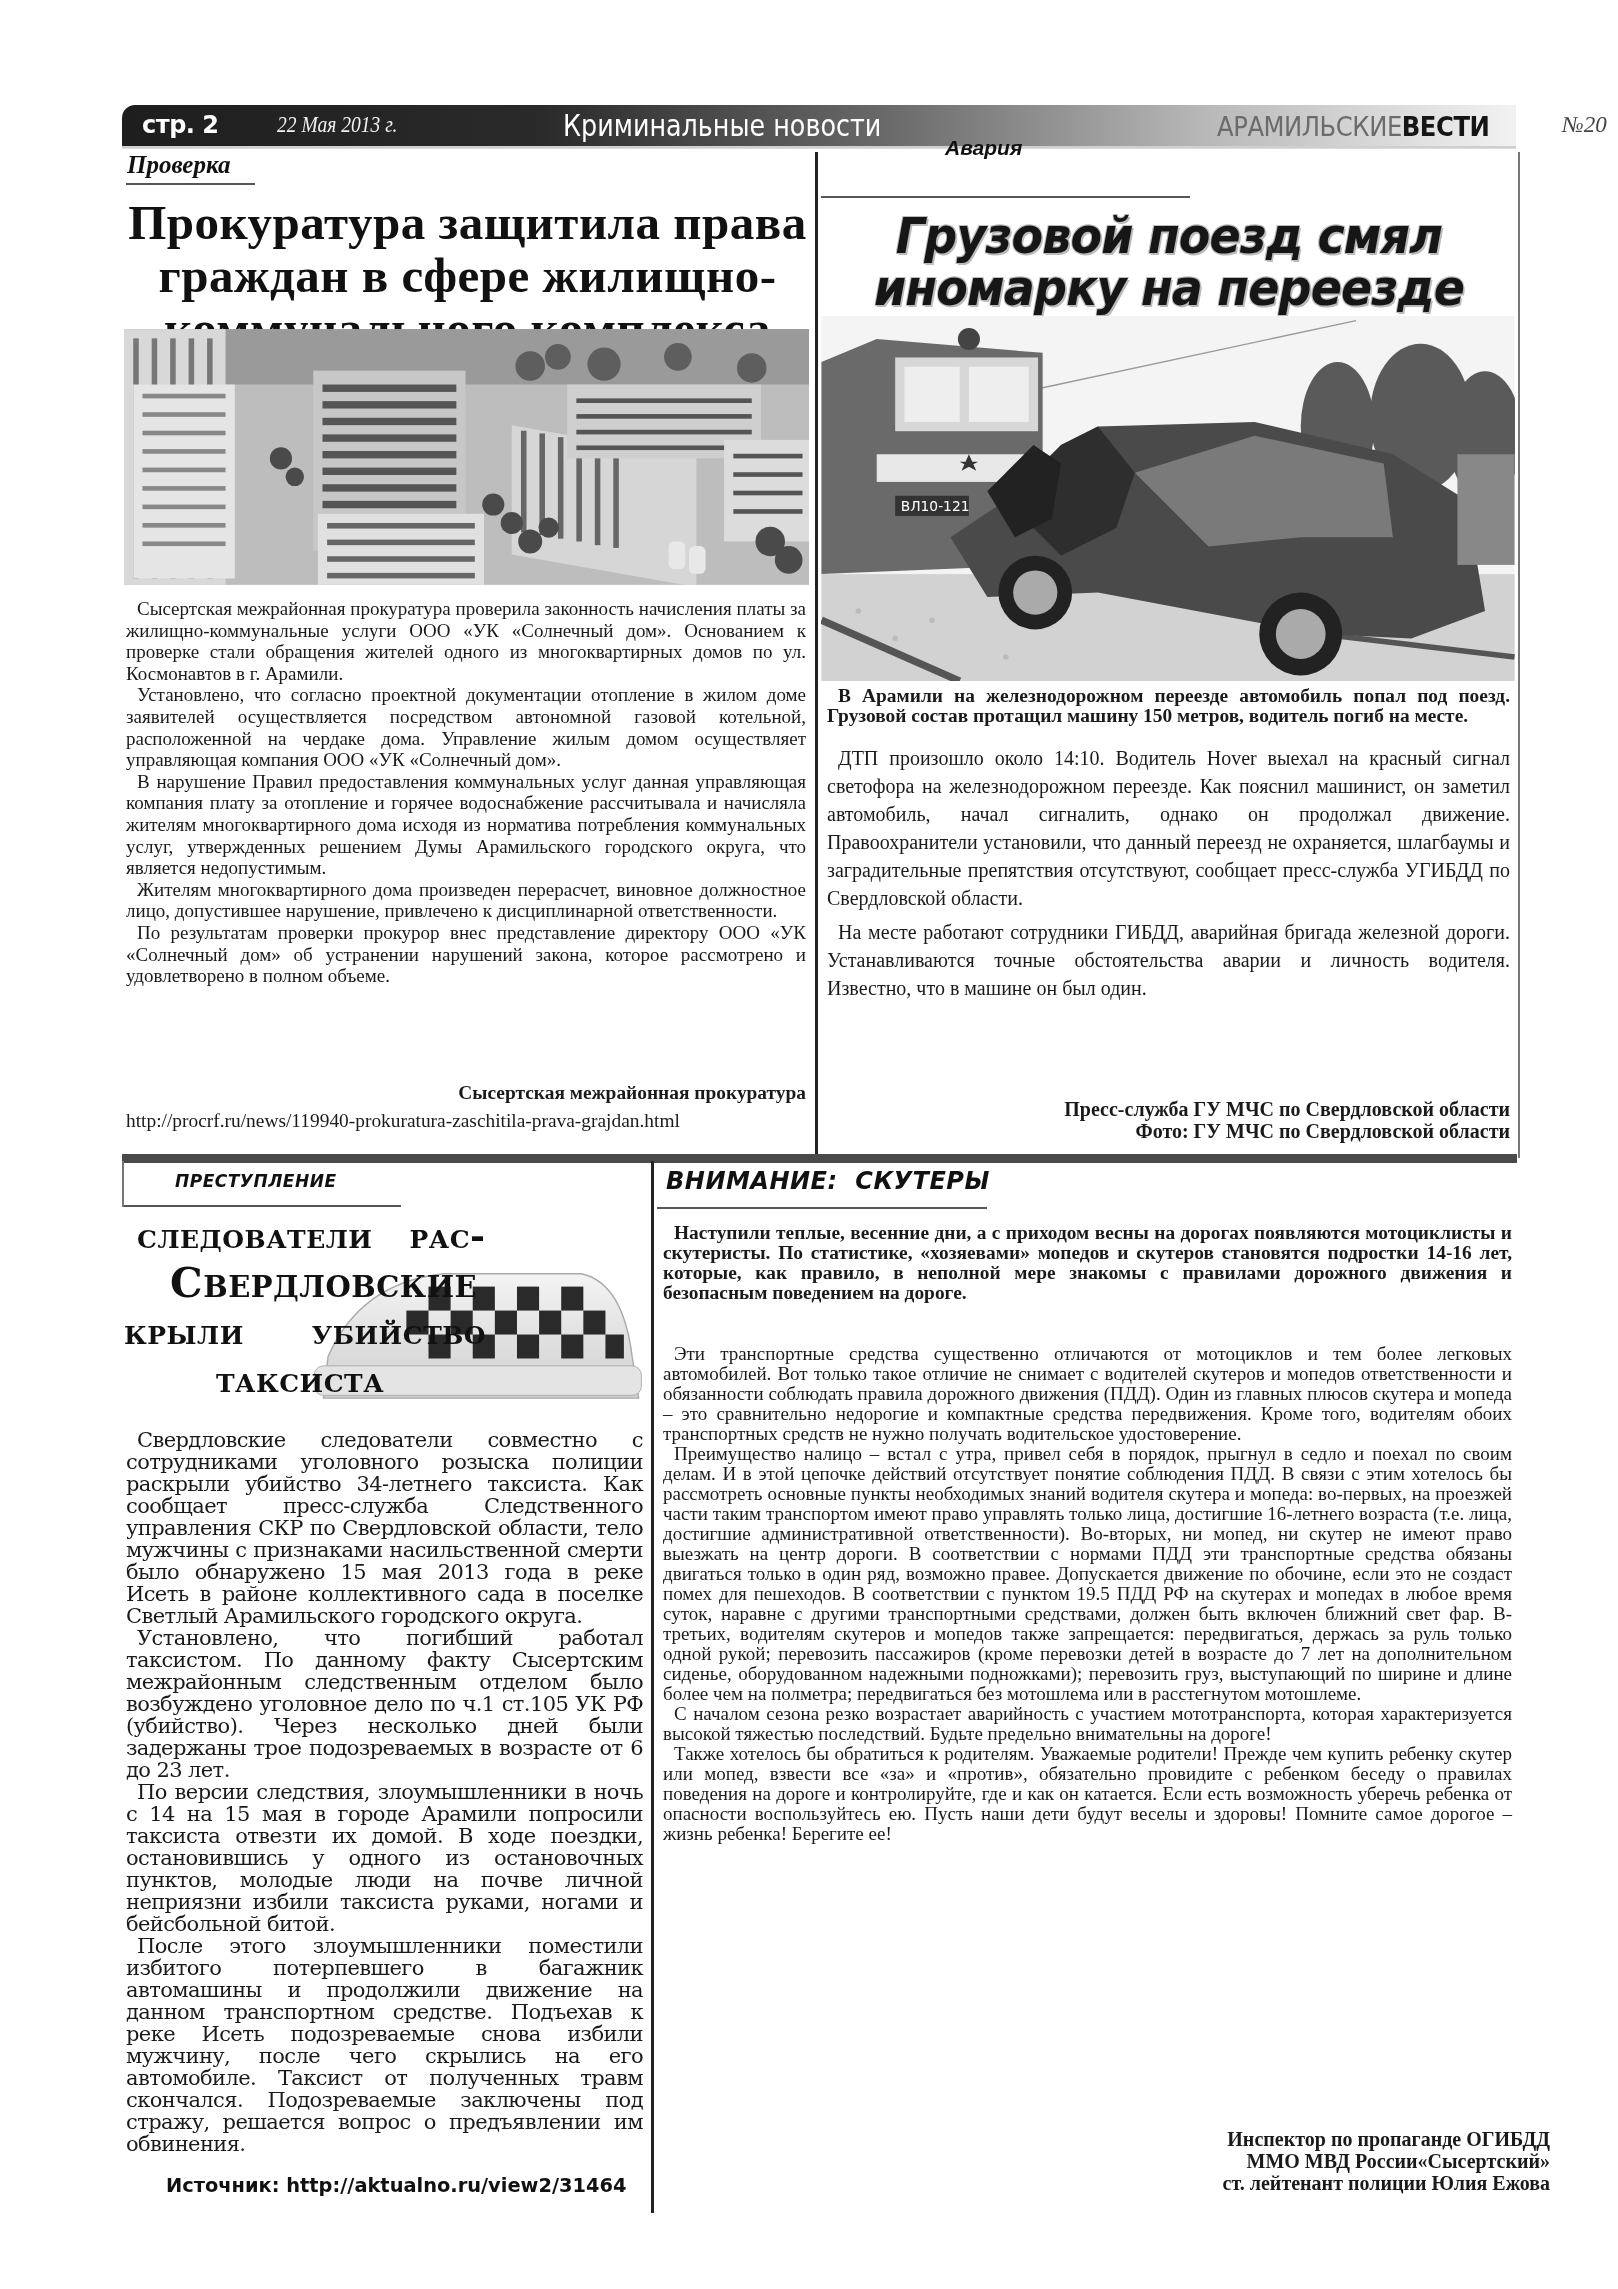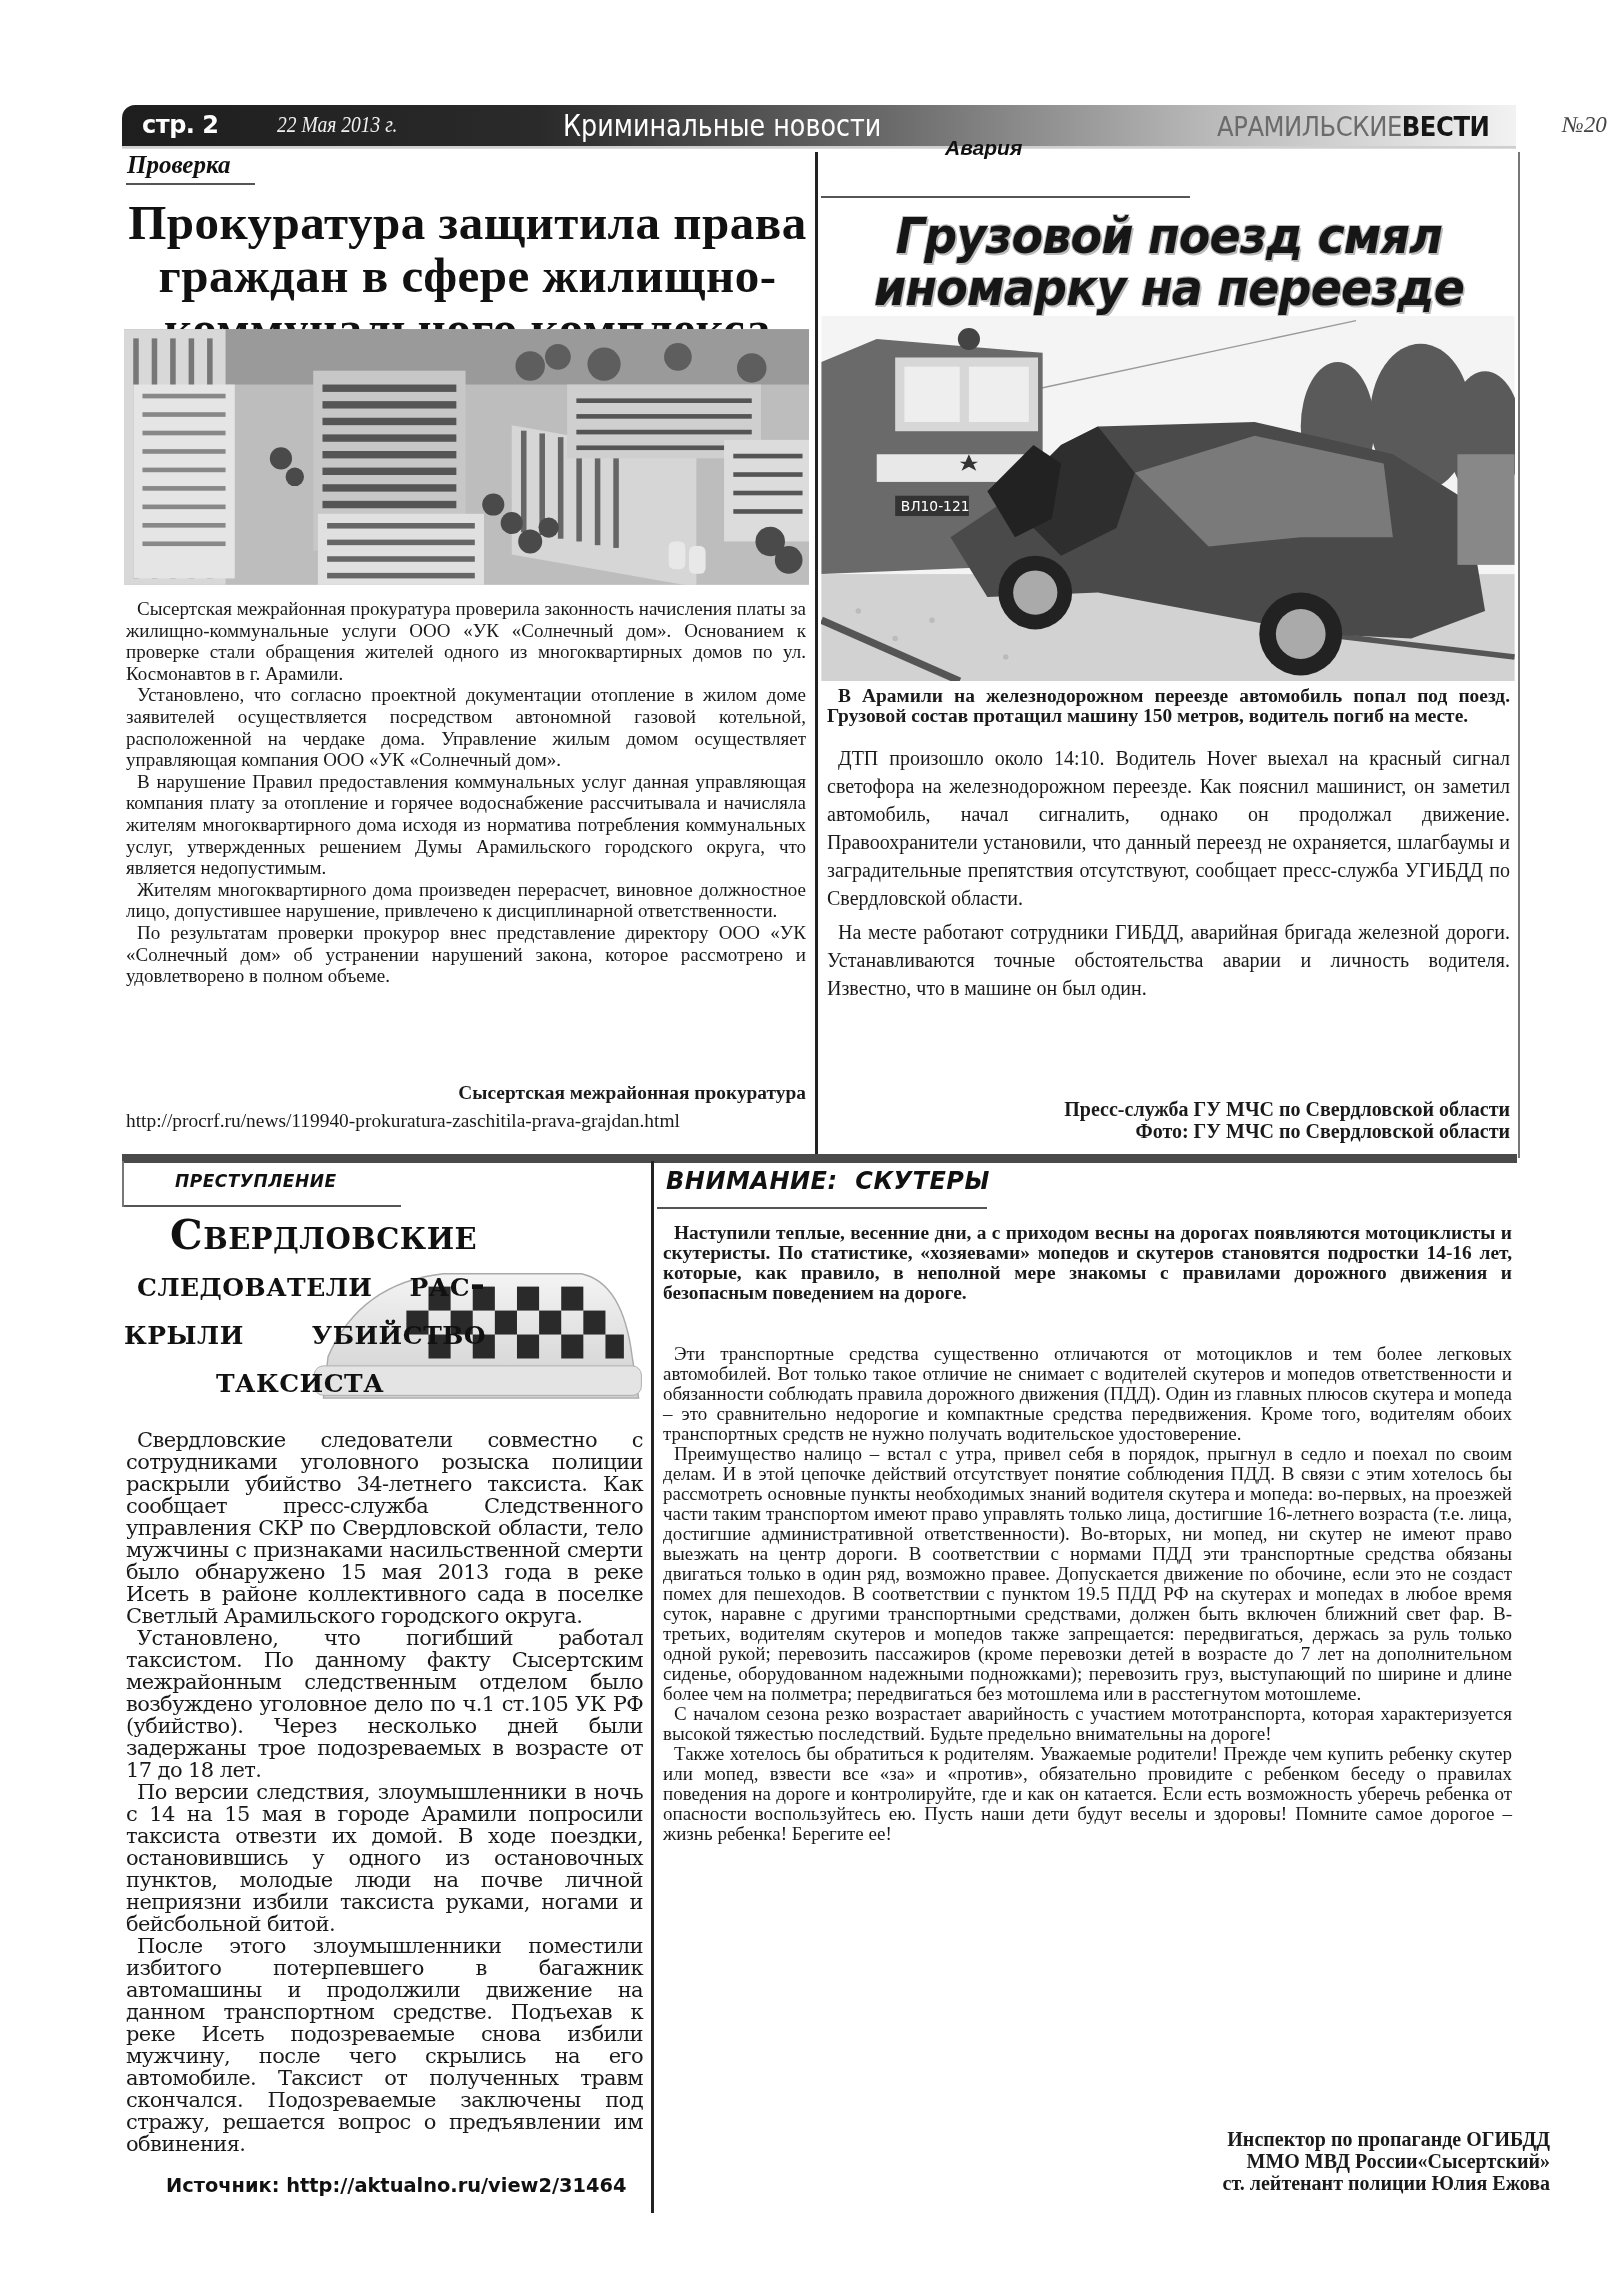--- a/index.html
+++ b/index.html
@@ -276,28 +276,28 @@
           <rect x="278" y="96" width="24" height="26"></rect>
           <rect x="326" y="96" width="20" height="26"></rect>
         <rect x="134" y="44" width="24" height="26"></rect>
           <rect x="182" y="44" width="24" height="26"></rect>
           <rect x="230" y="44" width="24" height="26"></rect>
           <rect x="278" y="44" width="24" height="26"></rect>
       </g>
     </svg>
   </div>
   <h1 class="a3-title">
+    <span class="l" style="padding-left:13px; word-spacing:24px;">следователи рас-</span>
     <span class="l" style="padding-left:46px; font-size:41px;">Свердловские</span>
-    <span class="l" style="padding-left:13px; word-spacing:24px;">следователи рас-</span>
     <span class="l" style="word-spacing:55px;">крыли убийство</span>
     <span class="l" style="padding-left:92px;">таксиста</span>
   </h1>
   <div class="body-text a3-body">
     <p>Свердловские следователи совместно с сотрудниками уголовного розыска полиции раскрыли убийство 34-летнего таксиста. Как сообщает пресс-служба Следственного управления СКР по Свердловской области, тело мужчины с признаками насильственной смерти было обнаружено 15 мая 2013 года в реке Исеть в районе коллективного сада в поселке Светлый Арамильского городского округа.</p>
-    <p>Установлено, что погибший работал таксистом. По данному факту Сысертским межрайонным следственным отделом было возбуждено уголовное дело по ч.1 ст.105 УК РФ (убийство). Через несколько дней были задержаны трое подозреваемых в возрасте от 17 до 18 лет.</p>
+    <p>Установлено, что погибший работал таксистом. По данному факту Сысертским межрайонным следственным отделом было возбуждено уголовное дело по ч.1 ст.105 УК РФ (убийство). Через несколько дней были задержаны трое подозреваемых в возрасте от 6 до 23 лет.</p>
     <p>По версии следствия, злоумышленники в ночь с 14 на 15 мая в городе Арамили попросили таксиста отвезти их домой. В ходе поездки, остановившись у одного из остановочных пунктов, молодые люди на почве личной неприязни избили таксиста руками, ногами и бейсбольной битой.</p>
     <p>После этого злоумышленники поместили избитого потерпевшего в багажник автомашины и продолжили движение на данном транспортном средстве. Подъехав к реке Исеть подозреваемые снова избили мужчину, после чего скрылись на его автомобиле. Таксист от полученных травм скончался. Подозреваемые заключены под стражу, решается вопрос о предъявлении им обвинения.</p>
   </div>
   <div class="a3-source">Источник: http://aktualno.ru/view2/31464</div>
 </section>
 
 <section>
   <div class="rubric" style="left:666px; top:1167px; font-size:24px; letter-spacing:0.5px; white-space:pre;">ВНИМАНИЕ:  СКУТЕРЫ</div>
   <div class="rubric-line" style="left:657px; top:1207px; width:330px; height:1.8px;"></div>
   <div class="body-text a4-lead">

